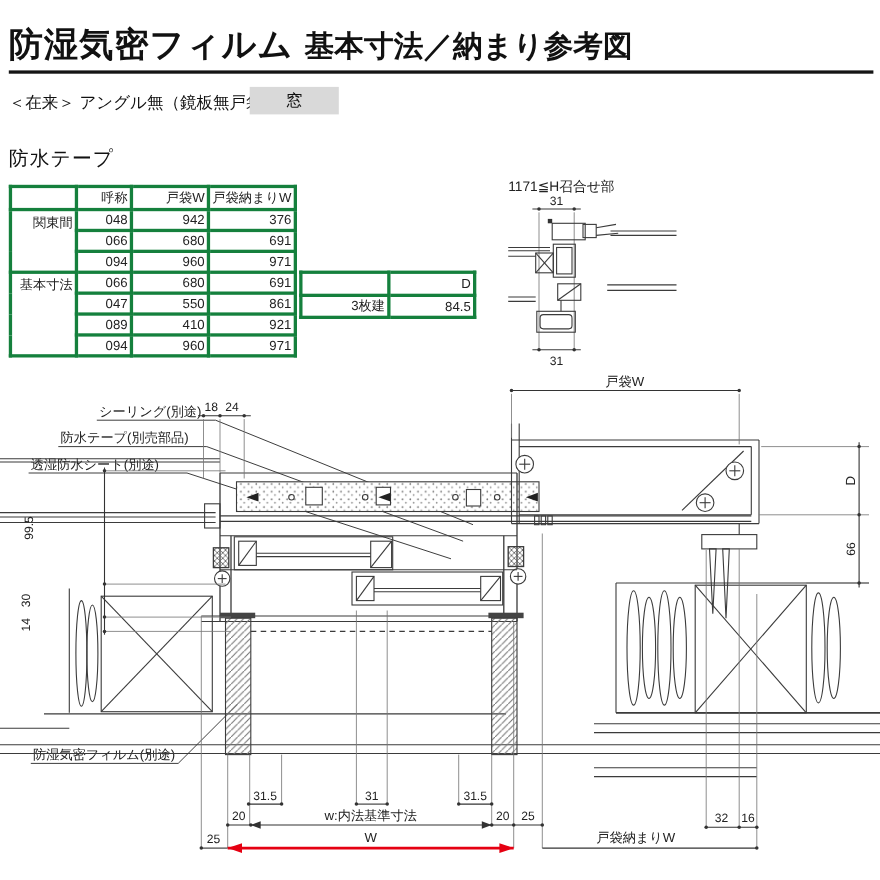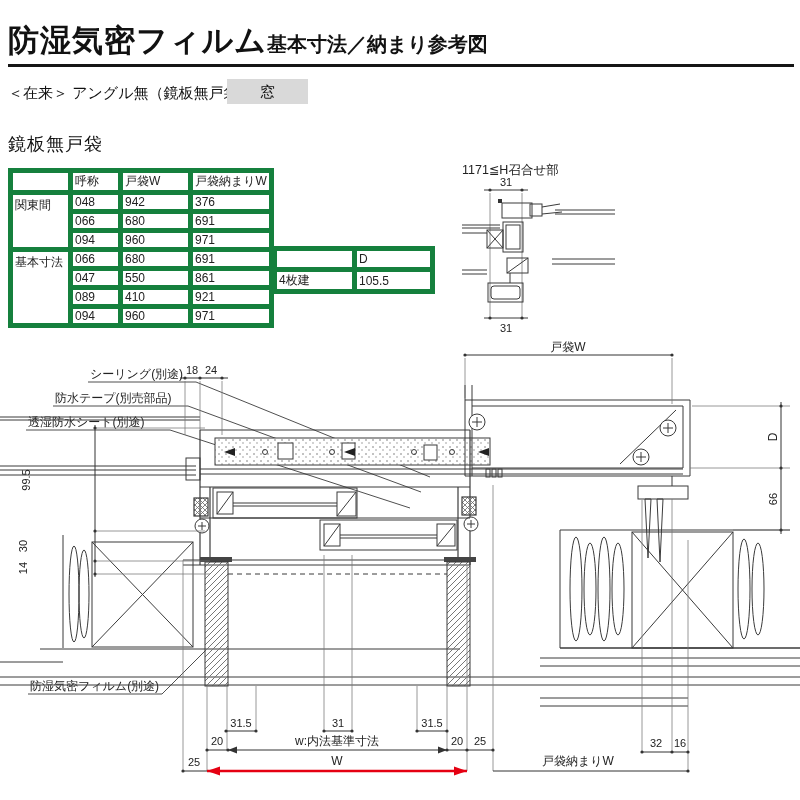--- a/index.html
+++ b/index.html
@@ -1,28 +1,28 @@
 <!DOCTYPE html>
 <html><head>
 <meta charset="utf-8">
 <style>
   html,body{margin:0;padding:0}
   body{width:800px;height:800px;position:relative;background:#fff;overflow:hidden;
        font-family:"Liberation Sans","DejaVu Sans",sans-serif;color:#111}
   .abs{position:absolute}
   .title-row{left:8px;top:20px;white-space:nowrap}
   .title-main{font-size:31px;font-weight:bold;letter-spacing:1px}
-  .title-sub{font-size:20px;font-weight:bold;}
+  .title-sub{font-size:27px;font-weight:bold;margin-left:10px}
   .rule{left:8px;top:64px;width:786px;height:3px;background:#151515}
   .subtitle-row{left:8px;top:84px;font-size:15px;white-space:nowrap}
   .badge{left:227px;top:79px;width:81px;height:25px;background:#d9d9d9;
          text-align:center;line-height:25px;font-size:15px}
   .section{left:8px;top:132px;font-size:18px;letter-spacing:1px}
   table{border-collapse:collapse;position:absolute;font-size:12px;color:#222}
-  td{border:5px solid #15803d;text-align:left;padding:0 2px;white-space:nowrap}
+  td{border:3px solid #15803d;text-align:right;padding:0 2px;white-space:nowrap}
   tr.hd{height:21px}
   tr.rw{height:19px}
   td.grp{vertical-align:top;padding-top:2px}
   #t1{left:8px;top:168px}
   #t2{left:272px;top:246px}
   svg{position:absolute}
   #detail-svg{left:440px;top:160px}
   #main-svg{left:0;top:340px}
   text.dim{font-size:11px;fill:#222}
   text.dimb{font-size:12px;fill:#222}
@@ -31,21 +31,21 @@
 </style>
 </head>
 <body>
 
 <div class="abs title-row">
   <span class="title-main">防湿気密フィルム</span><span class="title-sub">基本寸法／納まり参考図</span>
 </div>
 <div class="abs rule"></div>
 <div class="abs subtitle-row">＜在来＞ アングル無（鏡板無戸袋）</div>
 <div class="abs badge">窓</div>
-<div class="abs section">鏡板無戸袋</div>
+<div class="abs section">防水テープ</div>
 
 <table id="t1">
   <colgroup>
       <col style="width:60px">
       <col style="width:50px">
       <col style="width:70px">
       <col style="width:74px">
     </colgroup>
   <tbody>
       <tr class="hd">
@@ -98,22 +98,22 @@
   <colgroup>
       <col style="width:80px">
       <col style="width:78px">
     </colgroup>
   <tbody>
       <tr class="hd">
     <td></td>
     <td>D</td>
   </tr>
   <tr class="rw">
-    <td>4枚建</td>
-    <td>105.5</td>
+    <td>3枚建</td>
+    <td>84.5</td>
   </tr>
 </tbody>
   </table>
 
 <svg id="detail-svg" width="210" height="185" viewBox="0 0 210 185">
   <g stroke="#3b3b3b" stroke-width="1" fill="none">
     <text x="22" y="14" class="dtitle" stroke="none" fill="#222">1171≦H召合せ部</text>
 
     <line x1="44" y1="30" x2="88" y2="30"></line>
     <circle cx="50" cy="30" r="1.6" fill="#333" stroke="none"></circle>

